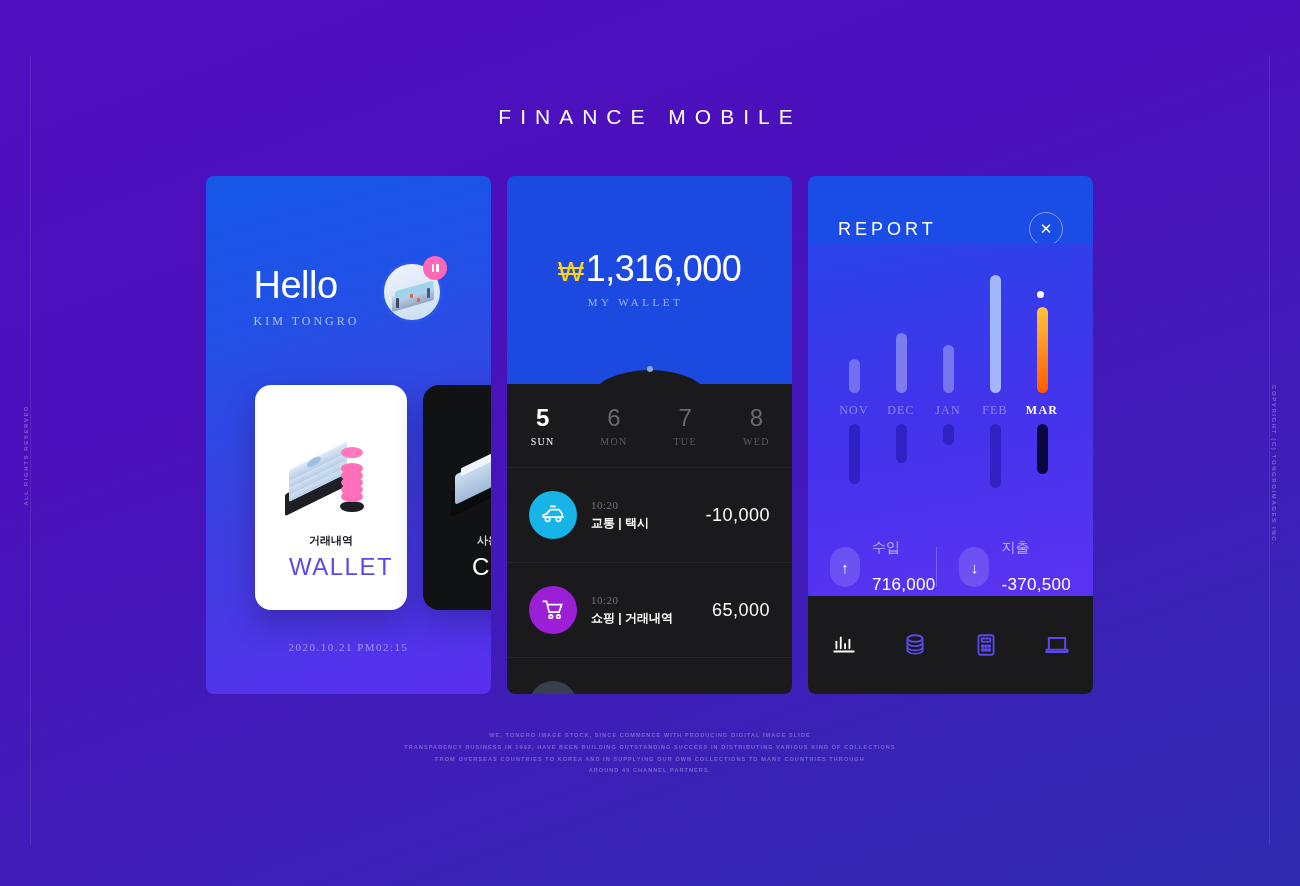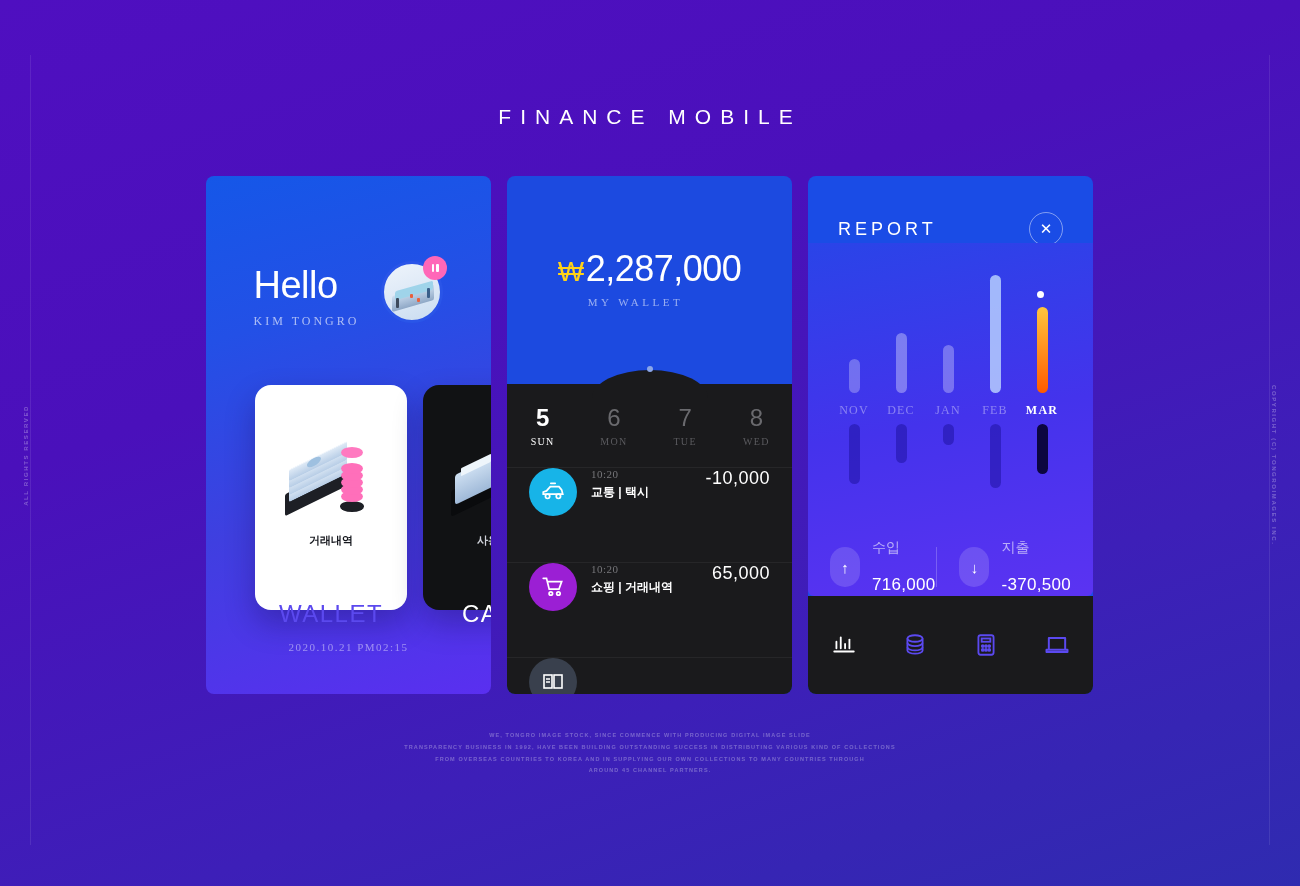--- a/index.html
+++ b/index.html
@@ -65,22 +65,22 @@
 
   .cards-row { position:absolute; top:209px; left:49px; display:flex; gap:16px; }
   .mini-card { width:152px; height:225px; border-radius:16px; position:relative;
     flex:none; box-shadow:0 14px 30px rgba(20,5,70,0.30); }
   .card-white { background:#fff; }
   .card-dark  { background:#111214; }
   .mc-label { position:absolute; left:0; width:100%; text-align:center;
     top:148px; font-size:11px; font-weight:bold; }
   .card-white .mc-label { color:#14161c; }
   .card-dark  .mc-label { color:#cfd2da; }
-  .mc-title { position:absolute; left:0; width:100%; text-align:center; top:168px;
-    font-size:24px; letter-spacing:1.5px; font-weight:300;margin-top:47px; }
+  .mc-title { position:absolute; left:10px; width:100%; text-align:center; top:168px;
+    font-size:24px; letter-spacing:1.5px; font-weight:300; }
   .card-white .mc-title { color:#5b49ee; }
   .card-dark  .mc-title { color:#fff; }
 
   
   .illo { position:absolute; left:28px; top:48px; width:96px; height:86px; }
   .shadow-blk { position:absolute; left:2px; top:46px; width:62px; height:22px;
     background:#1d1f25; transform:skewY(-26deg); border-radius:2px; }
   .bill { position:absolute; width:58px; height:12px; left:6px;
     background:linear-gradient(180deg,#dfeaf6,#b7cde6); transform:skewY(-26deg);
     border-radius:2px; border-top:1px solid #eef4fb; }
@@ -129,21 +129,21 @@
     width:6px; height:6px; border-radius:50%; background:#8ca7e8; }
   .days { position:absolute; top:22px; left:0; width:100%; display:flex; }
   .day { flex:1; text-align:center; }
   .day .num { font-size:24px; font-weight:300; color:#6a6a6e; line-height:1; }
   .day .nm  { font-size:10px; letter-spacing:1.3px; color:#5a5a5e; margin-top:6px;
     font-family:"Liberation Serif", serif; }
   .day.active .num { color:#fff; font-weight:bold; }
   .day.active .nm  { color:#fff; }
 
   .tx-list { position:absolute; top:83px; left:0; width:100%; }
-  .tx { display:flex; height:95px; padding:0 22px;
+  .tx { display:flex; align-items:center; height:95px; padding:0 22px;
     border-top:1px solid #262628; }
   .tx-icon { width:48px; height:48px; border-radius:50%; flex:none;
     display:flex; align-items:center; justify-content:center; }
   .tx-mid { margin-left:14px; flex:1; }
   .tx-time { color:#76767a; font-size:11px; letter-spacing:0.5px;
     font-family:"Liberation Serif", serif; }
   .tx-name { color:#fff; font-size:12px; font-weight:bold; margin-top:4px; }
   .tx-amt { color:#fff; font-size:18px; font-weight:300; letter-spacing:0.5px; }
 
   
@@ -256,21 +256,21 @@
 
   </div>
 
   <div class="timestamp">2020.10.21 PM02:15</div>
 </div>
 
 <div class="phone phone-2">
 
   <div class="balance">
     <span class="won">₩</span>
-    <span>2,287,000</span>
+    <span>1,316,000</span>
   </div>
   <div class="balance-label">MY WALLET</div>
 
   <div class="sheet">
     <div class="sheet-notch">
       <div class="notch-dot"></div>
     </div>
 
     <div class="days">
       <div class="day active">

